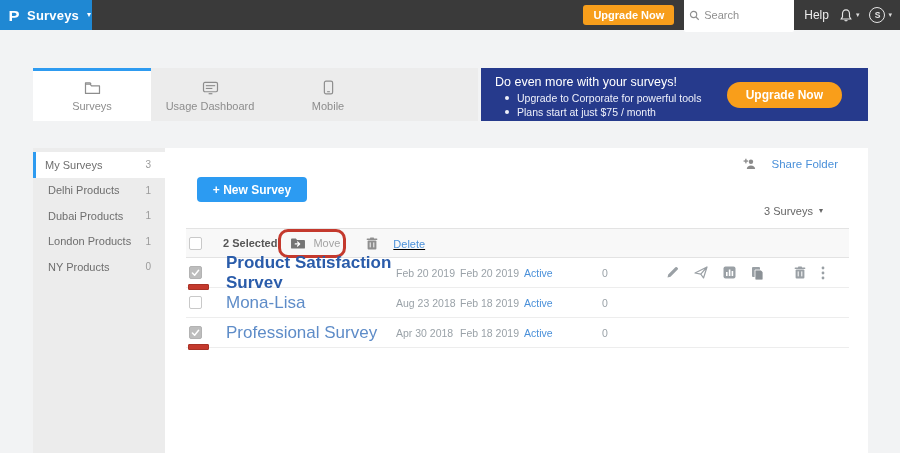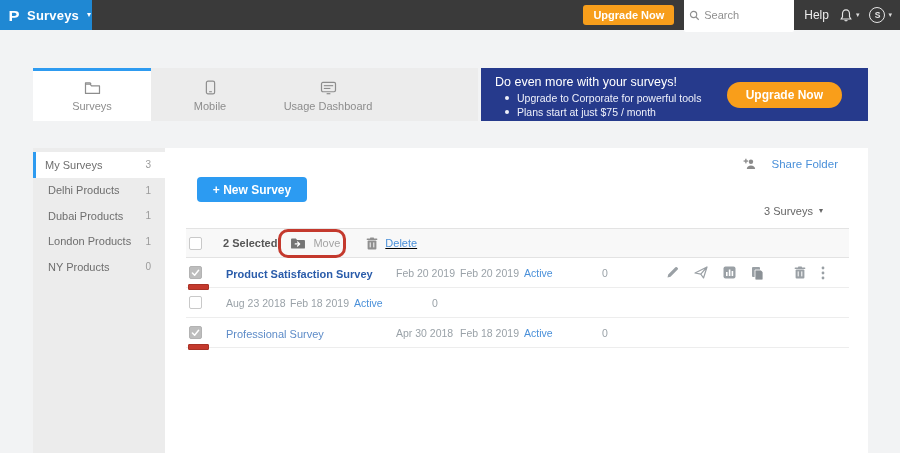--- a/index.html
+++ b/index.html
@@ -118,29 +118,29 @@
   .selected-label { margin-left:21px; font-size:11px; font-weight:bold; color:#565656; }
   .move-wrap {
     margin-left:13px; display:flex; align-items:center; gap:7px;
     position:relative; cursor:pointer;
   }
   .move-label { font-size:11px; color:#a3a3a3; }
   .annotation-ring {
     position:absolute; left:-12px; right:-6px; top:-8px; bottom:-8px;
     border:3px solid #c4392d; border-radius:10px; pointer-events:none;
   }
-  .delete-wrap { margin-left:26px; display:flex; align-items:center; gap:7px; cursor:pointer;text-decoration:underline; }
+  .delete-wrap { margin-left:26px; display:flex; align-items:flex-end; gap:15px; cursor:pointer;text-decoration:underline; }
   .delete-label { font-size:11px; color:#4a90d9; }
   .row {
     height:30px; display:flex; align-items:center; border-bottom:1px solid #ededed;
     background:#fff; position:relative;
   }
   .col-check { width:40px; padding-left:3px; display:flex; align-items:center; }
   .col-title { width:170px; }
-  .row-title { font-size:11px; color:#5e8cc8; cursor:pointer;margin-top:32px; }
+  .row-title { font-size:17px; color:#5e8cc8; cursor:pointer;margin-top:32px; }
   .row-title.strong { font-weight:bold; color:#2a5caa; }
   .col-date { width:64px; font-size:10.5px; color:#9aa2a8; }
   .col-status { width:78px; font-size:10.5px; color:#4a90d9; }
   .col-resp { width:50px; font-size:10.5px; color:#9aa2a8; }
   .col-actions { width:165px; display:flex; align-items:center; gap:15px; padding-left:14px; }
   .action-icon { cursor:pointer; display:flex; align-items:center; }
   .v-divider { width:1px; height:16px; background:#d9d9d9; }
   .red-underline {
     position:absolute; left:2px; bottom:-3px; width:21px; height:6px;
     background:#c4392d; border:1px solid #a93226; border-radius:1px; z-index:3;
@@ -189,37 +189,37 @@
   <div class="tab active">
     <span>
       <svg width="17" height="14" viewBox="0 0 18 15">
           <path d="M1.5 3.5 h5 l1.5 1.8 h8.5 v8 h-15 Z M1.5 3.5 v-1.5 h5 l1 1.5" fill="none" stroke="#8d8d8d" stroke-width="1.3" stroke-linejoin="round"></path>
         </svg>
     </span>
     <span class="tab-label">Surveys</span>
   </div>
   <div class="tab">
     <span>
-      <svg width="11" height="15" viewBox="0 0 12 16">
-          <rect x="1.5" y="1" width="9" height="14" rx="1.8" fill="none" stroke="#8d8d8d" stroke-width="1.3"></rect>
-          <line x1="4.5" y1="12.6" x2="7.5" y2="12.6" stroke="#8d8d8d" stroke-width="1.2"></line>
-        </svg>
-    </span>
-    <span class="tab-label">Mobile</span>
-  </div>
-  <div class="tab">
-    <span>
       <svg width="17" height="14" viewBox="0 0 18 15">
           <rect x="1.5" y="1.5" width="15" height="10" rx="1.5" fill="none" stroke="#8d8d8d" stroke-width="1.3"></rect>
           <line x1="4" y1="5" x2="14" y2="5" stroke="#8d8d8d" stroke-width="1.2"></line>
           <line x1="4" y1="8" x2="11" y2="8" stroke="#8d8d8d" stroke-width="1.2"></line>
           <line x1="7" y1="13.6" x2="11" y2="13.6" stroke="#8d8d8d" stroke-width="1.3"></line>
         </svg>
     </span>
     <span class="tab-label">Usage Dashboard</span>
+  </div>
+  <div class="tab">
+    <span>
+      <svg width="11" height="15" viewBox="0 0 12 16">
+          <rect x="1.5" y="1" width="9" height="14" rx="1.8" fill="none" stroke="#8d8d8d" stroke-width="1.3"></rect>
+          <line x1="4.5" y1="12.6" x2="7.5" y2="12.6" stroke="#8d8d8d" stroke-width="1.2"></line>
+        </svg>
+    </span>
+    <span class="tab-label">Mobile</span>
   </div>
 </div>
 
 <div class="banner">
   <div class="banner-title">Do even more with your surveys!</div>
   <ul>
     <li>Upgrade to Corporate for powerful tools</li>
     <li>Plans start at just $75 / month</li>
   </ul>
   <button class="btn-upgrade-banner">Upgrade Now</button>
@@ -354,20 +354,21 @@
             </svg>
         </span>
       </div>
       <span class="red-underline"></span>
     </div>
 
     <div class="row">
       <div class="col-check">
         <div class="checkbox"></div>
       </div>
+      <div class="col-title"><span class="row-title">Mona-Lisa</span></div>
       <div class="col-date">Aug 23 2018</div>
       <div class="col-date">Feb 18 2019</div>
       <div class="col-status">Active</div>
       <div class="col-resp">0</div>
       <div class="col-actions"></div>
     </div>
 
     <div class="row">
       <div class="col-check">
         <div class="checkbox checked">

